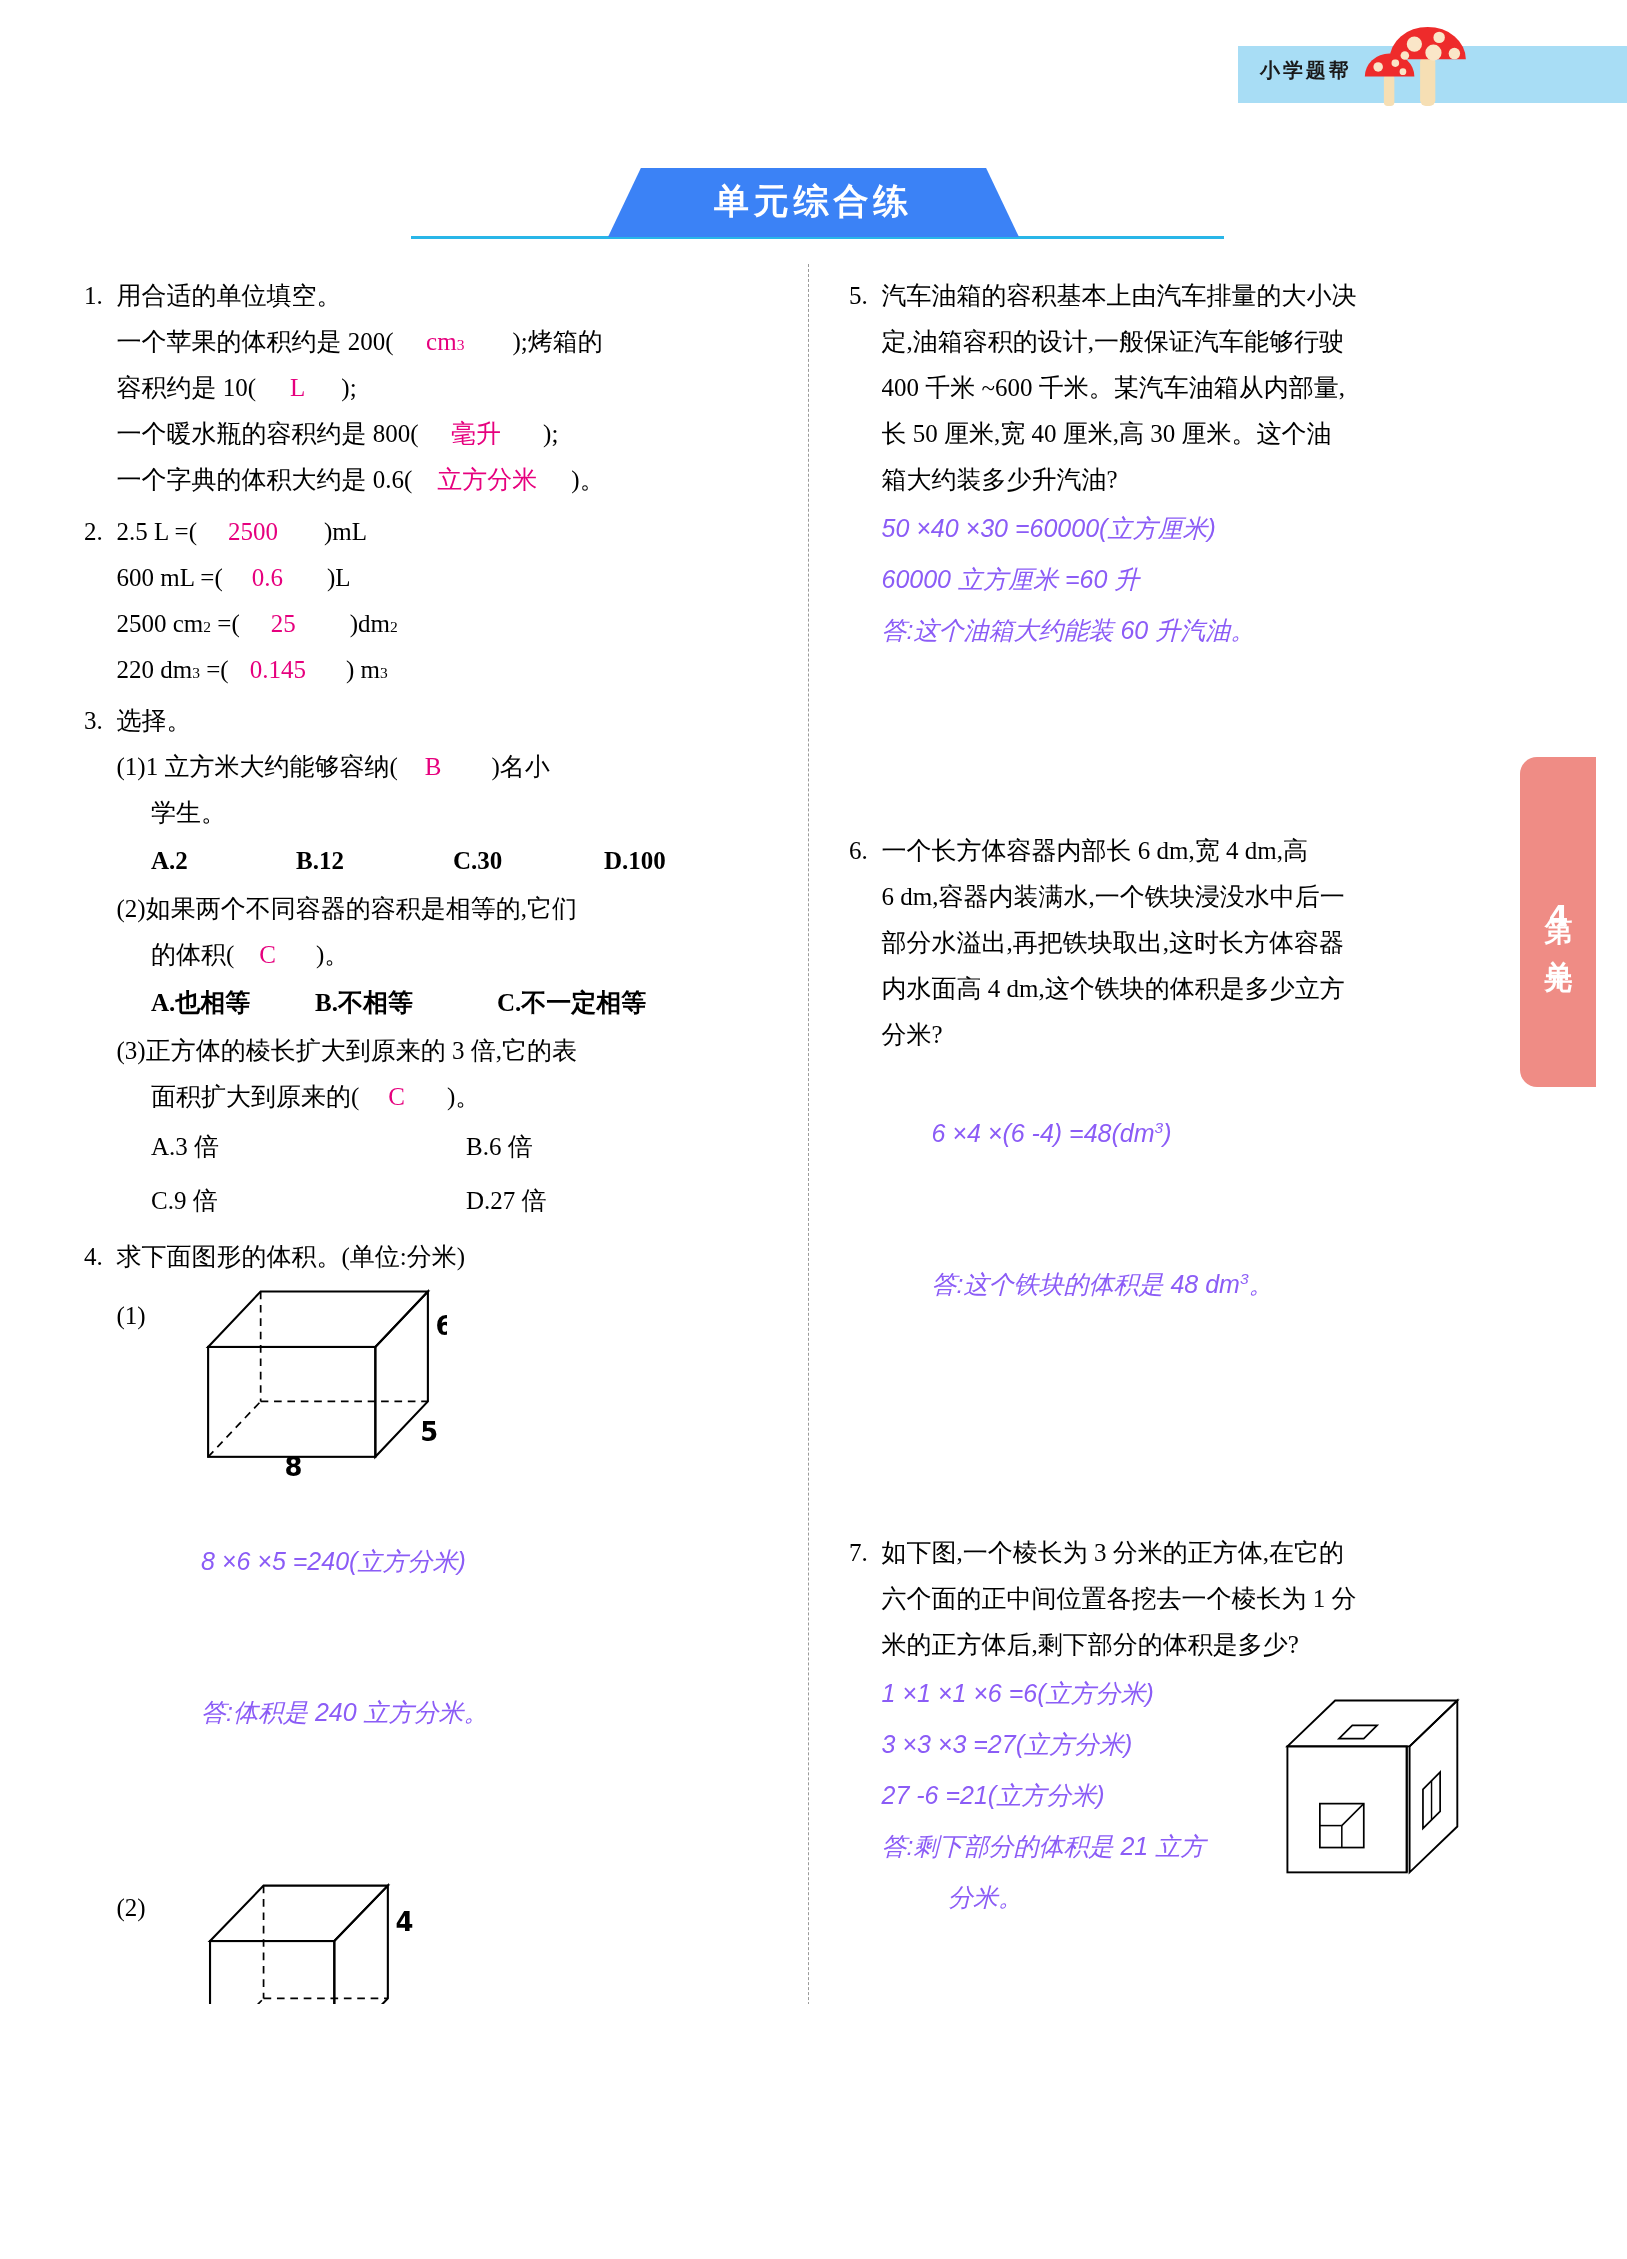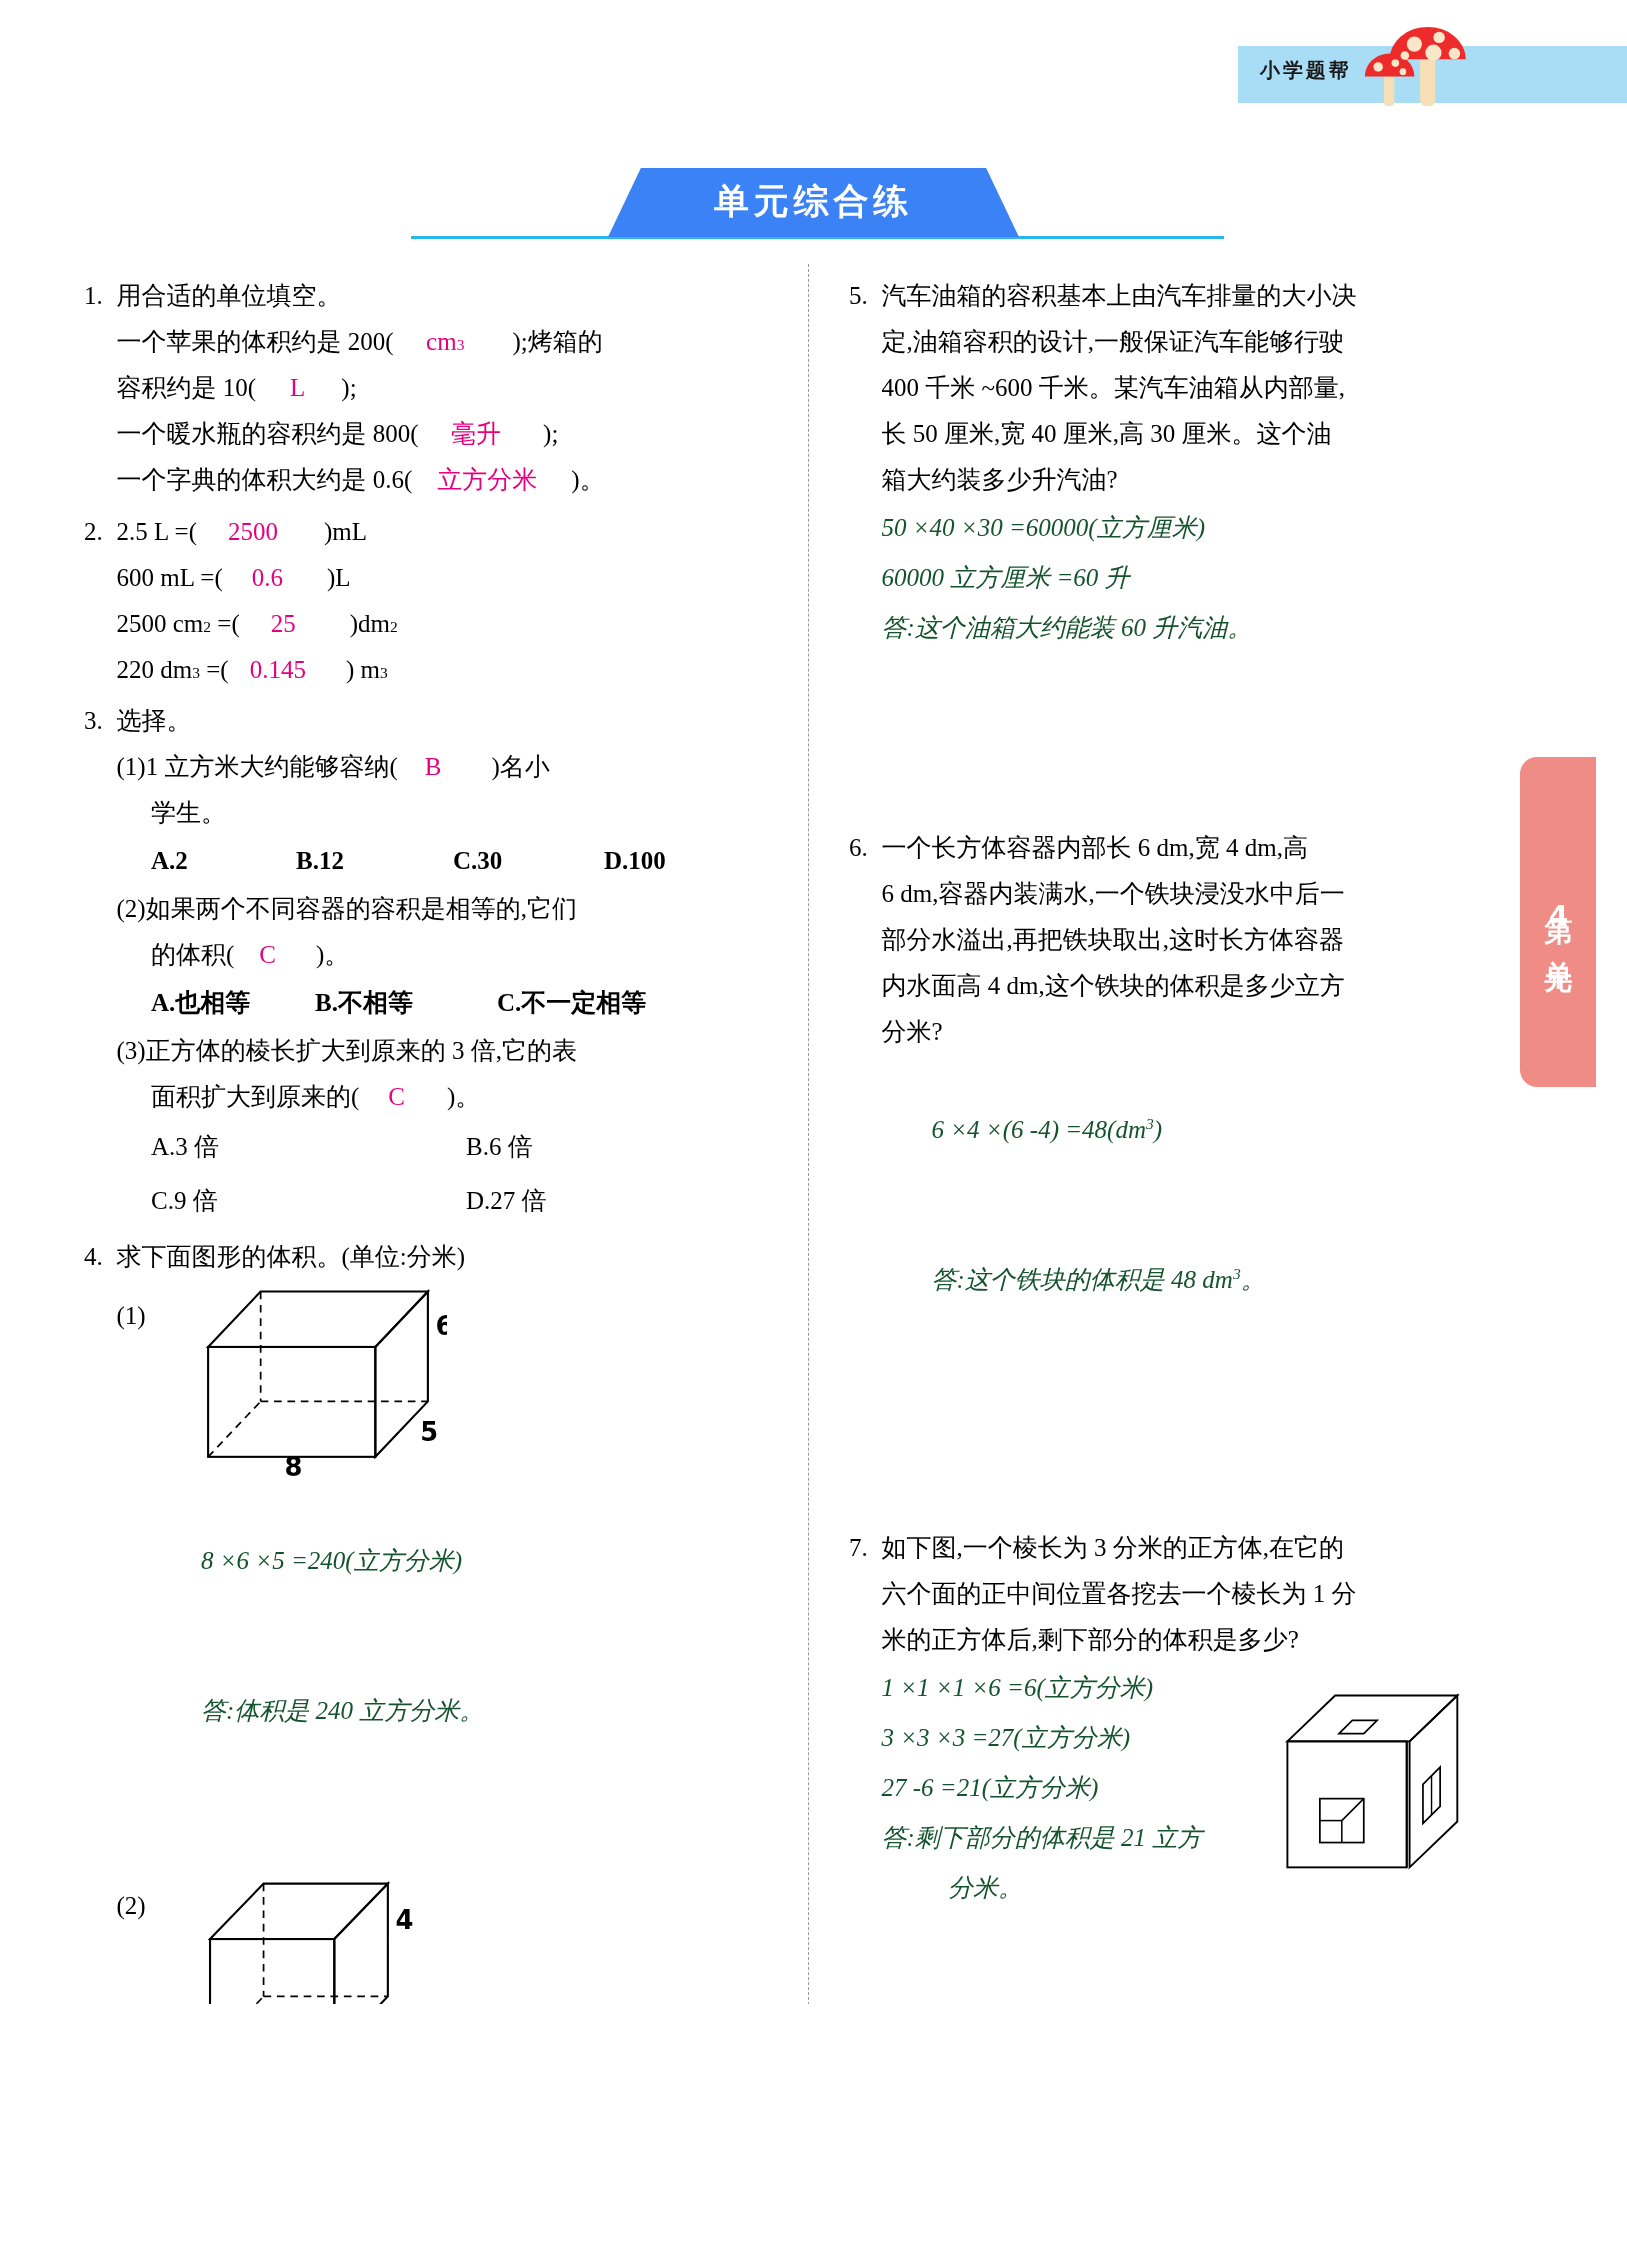--- a/index.html
+++ b/index.html
@@ -92,22 +92,22 @@
     min-height: 46px;
     line-height: 46px;
   }
   .num { display: inline-block; min-width: 32.5px; }
   .ind1 { padding-left: 32.5px; }
   .ind2 { padding-left: 67px; }
   .ind3 { padding-left: 99px; }
 
   .ans { color: #e6007e; }
   .hw {
-    color: #14532d;
-    font-family: Liberation Serif, serif;
+    color: #8b5cf6;
+    font-family: Liberation Sans, sans-serif;
     font-style: italic;
   }
   .hw-line { line-height: 50px; min-height: 50px; white-space: pre; }
 
   sup { font-size: 0.62em; vertical-align: super; line-height: 0; }
 
   .blank { display: inline-block; }
 
   
   .opts { display: flex; white-space: pre; line-height: 50px; font-weight: bold; }

